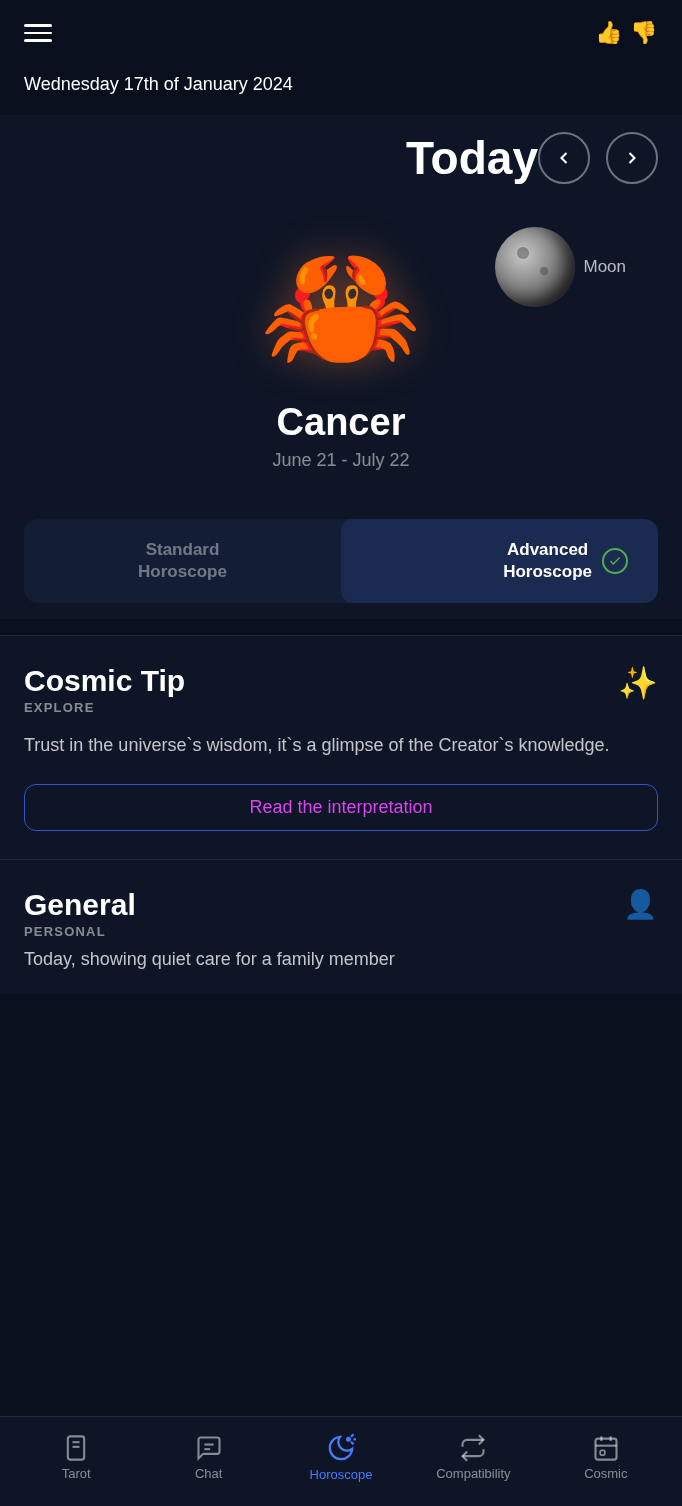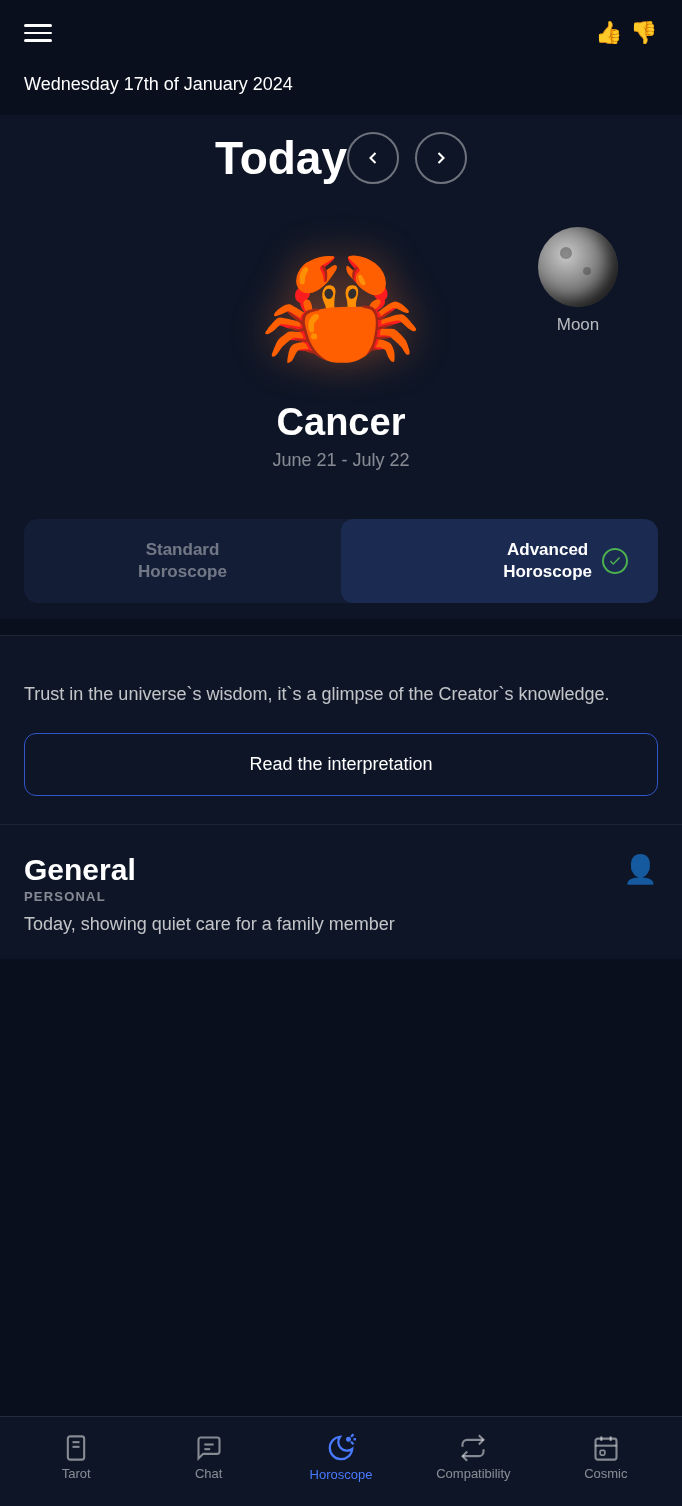--- a/index.html
+++ b/index.html
@@ -64,21 +64,21 @@
     }
 
     
     .main-section {
       padding: 16px 24px;
       background-color: #0d1526;
     }
 
     .today-nav {
       display: flex;
-      justify-content: center;
+      justify-content: flex-end;
       align-items: center;
       margin-bottom: 32px;
     }
 
     .today-title {
       font-size: 46px;
       font-weight: 800;
       color: #ffffff;
     }
 
@@ -130,24 +130,24 @@
       display: flex;
       align-items: center;
       justify-content: center;
       font-size: 130px;
       line-height: 1;
       filter: drop-shadow(0 0 20px rgba(255, 120, 50, 0.4));
     }
 
     .moon-container {
       position: absolute;
-      right: 40px;
+      right: 32px;
       top: 10px;
       display: flex;
-      flex-direction: column;
+      flex-direction: row;
       align-items: center;
       gap: 8px;
     }
 
     .moon-circle {
       width: 80px;
       height: 80px;
       border-radius: 50%;
       background: radial-gradient(circle at 35% 35%, #c8c8c8, #888888 40%, #555555 70%, #333333);
       box-shadow: inset -8px -5px 15px rgba(0,0,0,0.6), inset 3px 3px 8px rgba(255,255,255,0.1);
@@ -291,25 +291,25 @@
     .cosmic-text {
       font-size: 18px;
       color: rgba(255,255,255,0.75);
       line-height: 1.6;
       margin: 16px 0 24px;
     }
 
     .read-btn {
       display: block;
       width: 100%;
-      padding: 20px;
+      padding: 12px;
       background: transparent;
       border: 1.5px solid #3355cc;
       border-radius: 12px;
-      color: #ffffff;
+      color: #d946ef;
       font-size: 18px;
       font-weight: 500;
       text-align: center;
       cursor: pointer;
       margin-top: 21px;
     }
 
     
     .general-section {
       background: #0d1526;
@@ -467,20 +467,27 @@
         <svg viewBox="0 0 24 24">
           <polyline points="20 6 9 17 4 12"></polyline>
         </svg>
       </div>
     </div>
   </div>
 
 </div>
 
 <div class="cosmic-section">
+  <div class="cosmic-header">
+    <div class="cosmic-title-block">
+      <div class="cosmic-title">Cosmic Tip</div>
+      <div class="cosmic-subtitle">EXPLORE</div>
+    </div>
+    <span class="sparkle-icon">✨</span>
+  </div>
   <p class="cosmic-text">Trust in the universe`s wisdom, it`s a glimpse of the Creator`s knowledge.</p>
   <button class="read-btn">Read the interpretation</button>
 </div>
 
 <div class="general-section">
   <div class="general-header">
     <div>
       <div class="general-title">General</div>
       <div class="general-subtitle">PERSONAL</div>
     </div>

